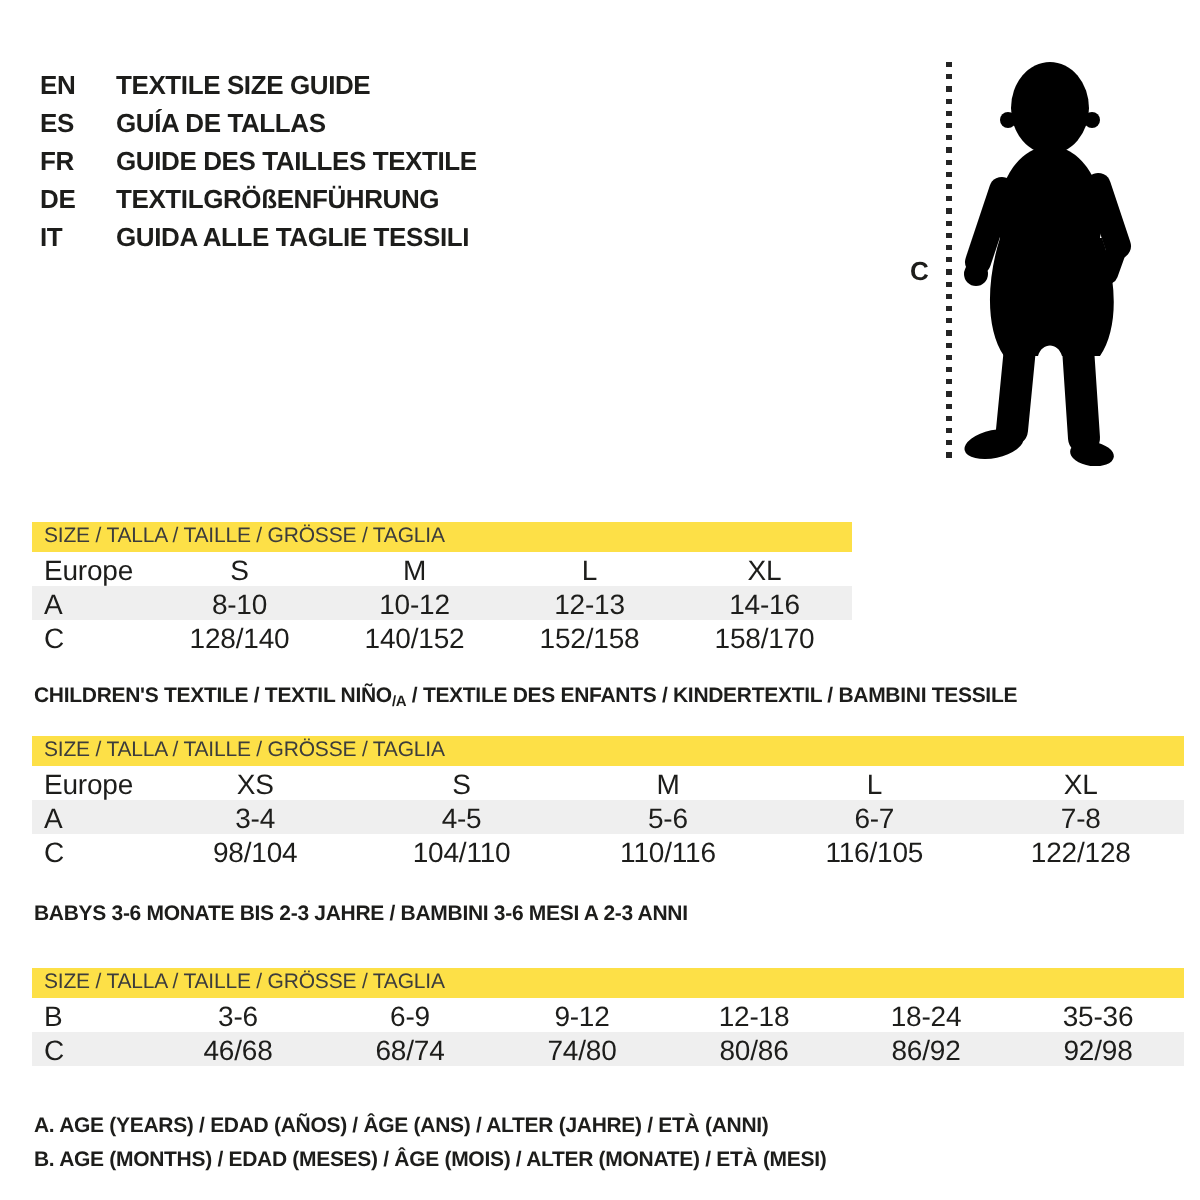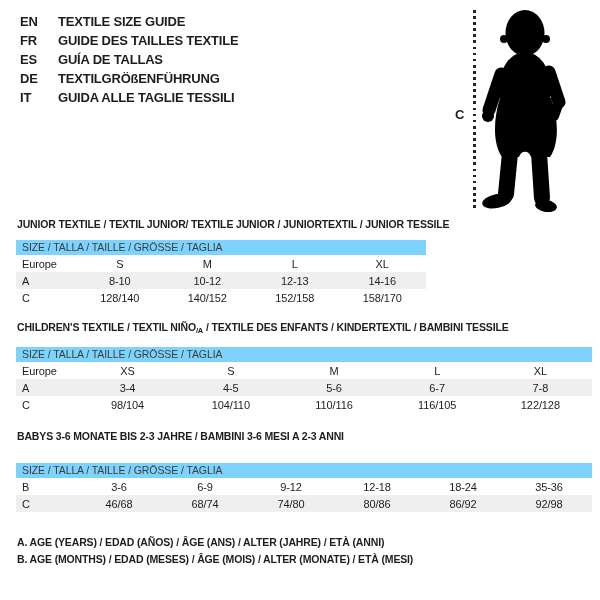--- a/index.html
+++ b/index.html
@@ -4,21 +4,21 @@
 <style>
   html, body { margin: 0; padding: 0; }
   body {
     width: 600px; height: 600px;
     background: #ffffff;
     font-family: "Liberation Sans", sans-serif;
     color: #1d1d1b;
     position: relative;
     overflow: hidden;
   }
-  .page { position: absolute; inset: 0; }
+  .page { position: absolute; inset: 0; margin-top: 21px; }
 
   
   .lang-list { position: absolute; left: 20px; top: 12px; }
   .lang-row { display: flex; height: 19px; align-items: center; }
   .lang-code {
     width: 38px; font-weight: bold; font-size: 13px; letter-spacing: -0.2px;
   }
   .lang-label { font-weight: bold; font-size: 13px; letter-spacing: -0.2px; white-space: nowrap; }
 
   
@@ -44,29 +44,29 @@
   .title-children { top: 321px; }
   .title-babies   { top: 428px; line-height: 16px; }
 
   
   .tbl { position: absolute; left: 16px; }
   .tbl-junior   { top: 240px; width: 410px; }
   .tbl-children { top: 347px; width: 576px; }
   .tbl-babies   { top: 463px; width: 576px; }
   .tbl-head {
     height: 15px; line-height: 15px;
-    background: #7dd3fc; color: #3c3c3c;
+    background: #fde047; color: #3c3c3c;
     font-size: 10.5px; letter-spacing: -0.1px;
     padding-left: 6px;
   }
   table { width: 100%; border-collapse: collapse; table-layout: fixed; }
   col.label-col { width: 60px; }
   td {
     height: 17px; padding: 0;
-    font-size: 11px; letter-spacing: -0.1px;
+    font-size: 14px; letter-spacing: -0.1px;
     text-align: center; vertical-align: middle; color: #1d1d1b;
   }
   td.row-label { text-align: left; padding-left: 6px; }
   tr.shaded { background: #efefef; }
 
   
   .legend { position: absolute; left: 17px; top: 534px; }
   .legend-line {
     font-size: 10.5px; font-weight: bold; letter-spacing: -0.15px;
     line-height: 17px; white-space: nowrap;
@@ -76,26 +76,26 @@
 <body>
 
 <div class="page">
 
   <div class="lang-list">
     <div class="lang-row">
       <span class="lang-code">EN</span>
       <span class="lang-label">TEXTILE SIZE GUIDE</span>
     </div>
     <div class="lang-row">
+      <span class="lang-code">ES</span>
+      <span class="lang-label">GUÍA DE TALLAS</span>
+    </div>
+    <div class="lang-row">
       <span class="lang-code">FR</span>
       <span class="lang-label">GUIDE DES TAILLES TEXTILE</span>
-    </div>
-    <div class="lang-row">
-      <span class="lang-code">ES</span>
-      <span class="lang-label">GUÍA DE TALLAS</span>
     </div>
     <div class="lang-row">
       <span class="lang-code">DE</span>
       <span class="lang-label">TEXTILGRÖßENFÜHRUNG</span>
     </div>
     <div class="lang-row">
       <span class="lang-code">IT</span>
       <span class="lang-label">GUIDA ALLE TAGLIE TESSILI</span>
     </div>
   </div>
@@ -115,21 +115,20 @@
     </g>
     <g fill="none" stroke="#000000" stroke-linecap="round">
       <line x1="21" y1="66" x2="9" y2="102" stroke-width="13"></line>
       <line x1="69" y1="64" x2="79" y2="94" stroke-width="13"></line>
       <line x1="79" y1="94" x2="74" y2="108" stroke-width="10"></line>
       <line x1="30" y1="145" x2="26" y2="186" stroke-width="16"></line>
       <line x1="59" y1="145" x2="62" y2="190" stroke-width="16"></line>
     </g>
   </svg>
 
-  <h2 class="tbl-title title-junior">JUNIOR TEXTILE / TEXTIL JUNIOR/ TEXTILE JUNIOR / JUNIORTEXTIL / JUNIOR TESSILE</h2>
   <div class="tbl tbl-junior">
     <div class="tbl-head">SIZE / TALLA / TAILLE / GRÖSSE / TAGLIA</div>
     <table>
       <colgroup>
           <col class="label-col">
           <col>
           <col>
           <col>
           <col>
         </colgroup>

